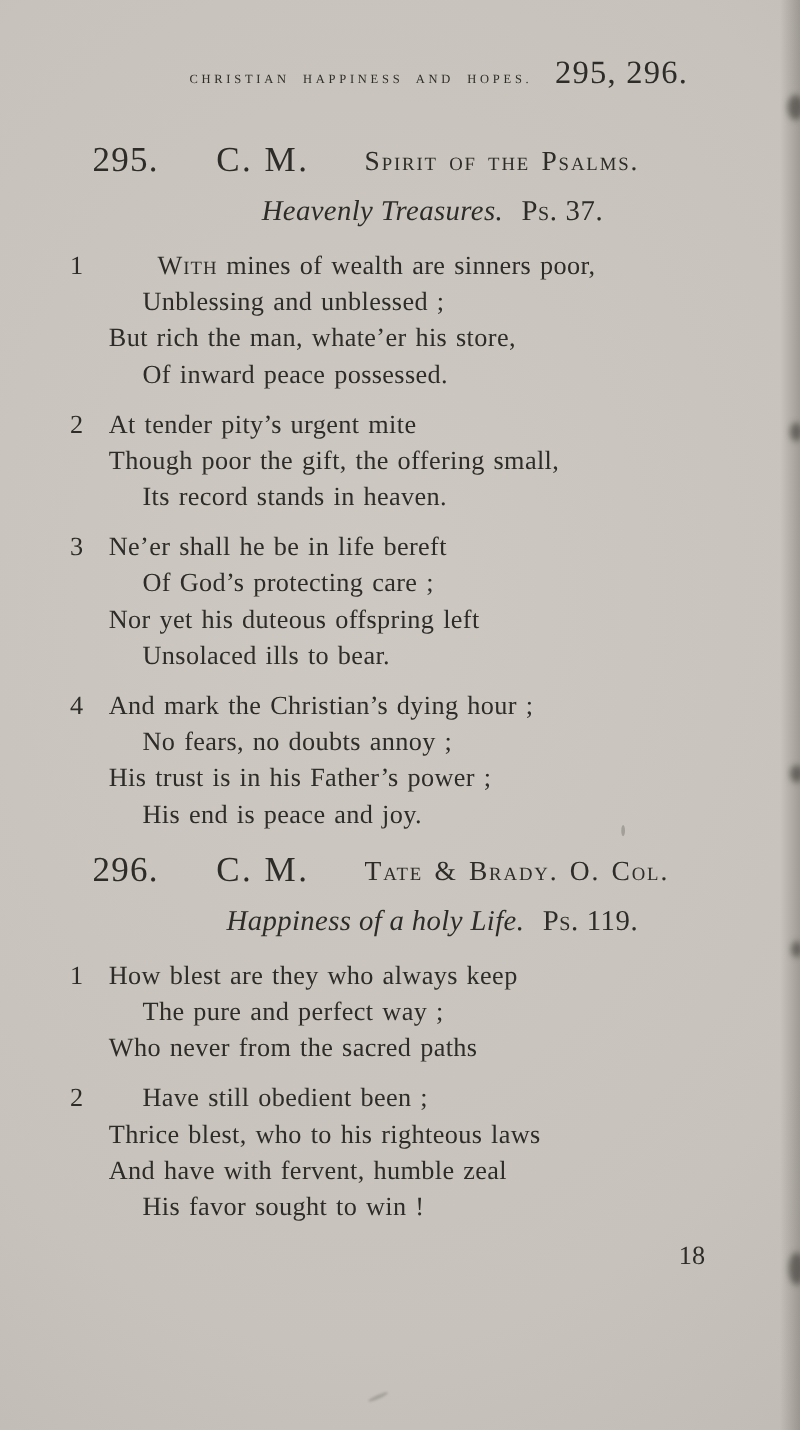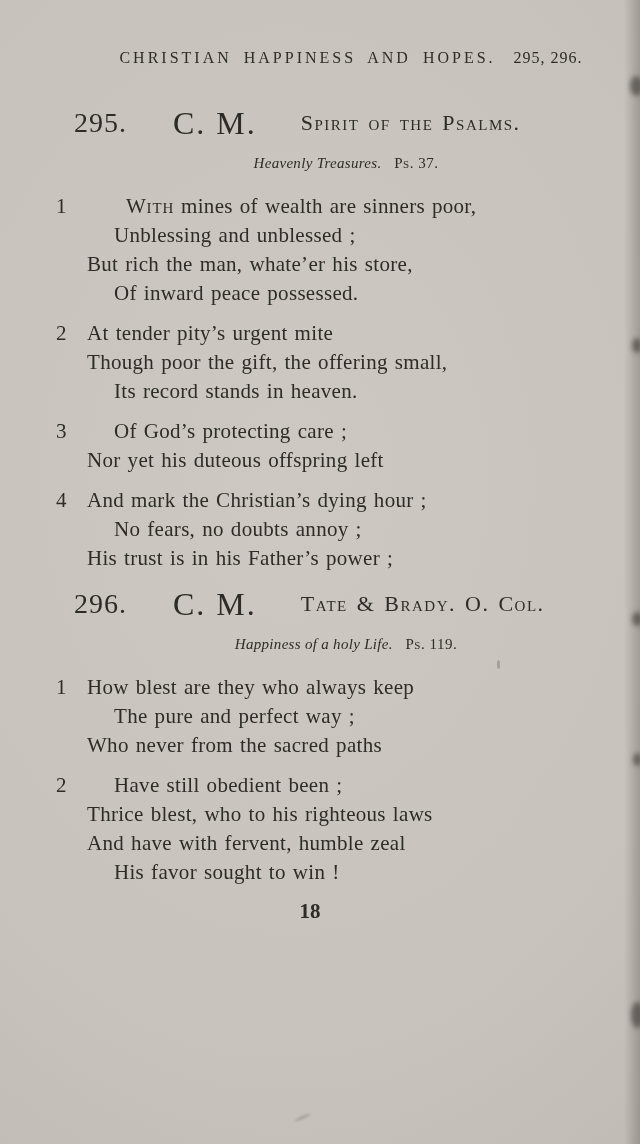--- a/index.html
+++ b/index.html
@@ -23,45 +23,45 @@
   
   .page-header {
     display: flex;
     justify-content: center;
     align-items: baseline;
     gap: 18px;
     margin-left: 52px;
     line-height: 24px;
     white-space: nowrap;
   }
-  .running-title { font-size: 16px; letter-spacing: 3px; word-spacing: 5px; }
-  .header-numbers { font-size: 16px; letter-spacing: 1px; }
+  .running-title { font-size: 10px; letter-spacing: 3px; word-spacing: 5px; }
+  .header-numbers { font-size: 26px; letter-spacing: 1px; }
 
   
   .hymn-head {
     display: flex;
     align-items: flex-end;
     margin: 36px 0 0 18px;
     line-height: 34px;
     white-space: nowrap;
   }
   .hymn-number { font-size: 28px; letter-spacing: 1px; }
-  .hymn-meter  { font-size: 32px; margin-left: 46px; letter-spacing: 2px; }
+  .hymn-meter  { font-size: 28px; margin-left: 46px; letter-spacing: 2px; }
   .hymn-attrib {
     font-variant: small-caps;
     font-size: 22px;
     margin-left: 44px;
     letter-spacing: 1.5px;
     word-spacing: 2px;
   }
 
   .hymn-sub {
     text-align: center;
     margin: 10px 0 16px 42px;
-    font-size: 15px;
+    font-size: 23px;
     line-height: 26px;
     white-space: nowrap;
   }
   .sub-title { font-style: italic; letter-spacing: 0.3px; }
   .sub-ref { font-variant: small-caps; margin-left: 9px; letter-spacing: 0.5px; }
 
   
   .verse { display: flex; margin-bottom: 11px; }
   .vnum  { flex: none; width: 31px; font-size: 21px; line-height: 29px; }
   .vlines { flex: 1; }
@@ -71,25 +71,24 @@
     letter-spacing: 0.3px;
     word-spacing: 1.5px;
     white-space: nowrap;
   }
   .vline.indent { padding-left: 27px; }
   .sc-lead { font-variant: small-caps; letter-spacing: 0.8px; margin-left: 39px; }
 
   .hymn-296 .hymn-head { margin-top: 14px; }
 
   .page-number {
-    text-align: center;
+    text-align: right;
     margin: 6px 30px 0 0;
     font-size: 21px;
     line-height: 26px;
-    font-weight: bold;
   }
 
   
   .edge-shade {
     position: absolute; top: 0; right: 0; width: 16px; height: 100%;
     background: linear-gradient(to right, rgba(0,0,0,0), rgba(55,50,45,0.28));
     pointer-events: none;
   }
   .artifact {
     position: absolute;
@@ -145,31 +144,34 @@
         <div class="vlines">
           <div class="vline">At tender pity’s urgent mite</div>
           <div class="vline">Though poor the gift, the offering small,</div>
           <div class="vline indent">Its record stands in heaven.</div>
         </div>
       </div>
 
       <div class="verse">
         <span class="vnum">3</span>
         <div class="vlines">
+          <div class="vline">Ne’er shall he be in life bereft</div>
           <div class="vline indent">Of God’s protecting care ;</div>
           <div class="vline">Nor yet his duteous offspring left</div>
+          <div class="vline indent">Unsolaced ills to bear.</div>
         </div>
       </div>
 
       <div class="verse">
         <span class="vnum">4</span>
         <div class="vlines">
           <div class="vline">And mark the Christian’s dying hour ;</div>
           <div class="vline indent">No fears, no doubts annoy ;</div>
           <div class="vline">His trust is in his Father’s power ;</div>
+          <div class="vline indent">His end is peace and joy.</div>
         </div>
       </div>
     </section>
 
     <section class="hymn hymn-296">
       <div class="hymn-head">
         <span class="hymn-number">296.</span>
         <span class="hymn-meter">C. M.</span>
         <span class="hymn-attrib">Tate &amp; Brady. O. Col.</span>
       </div>

